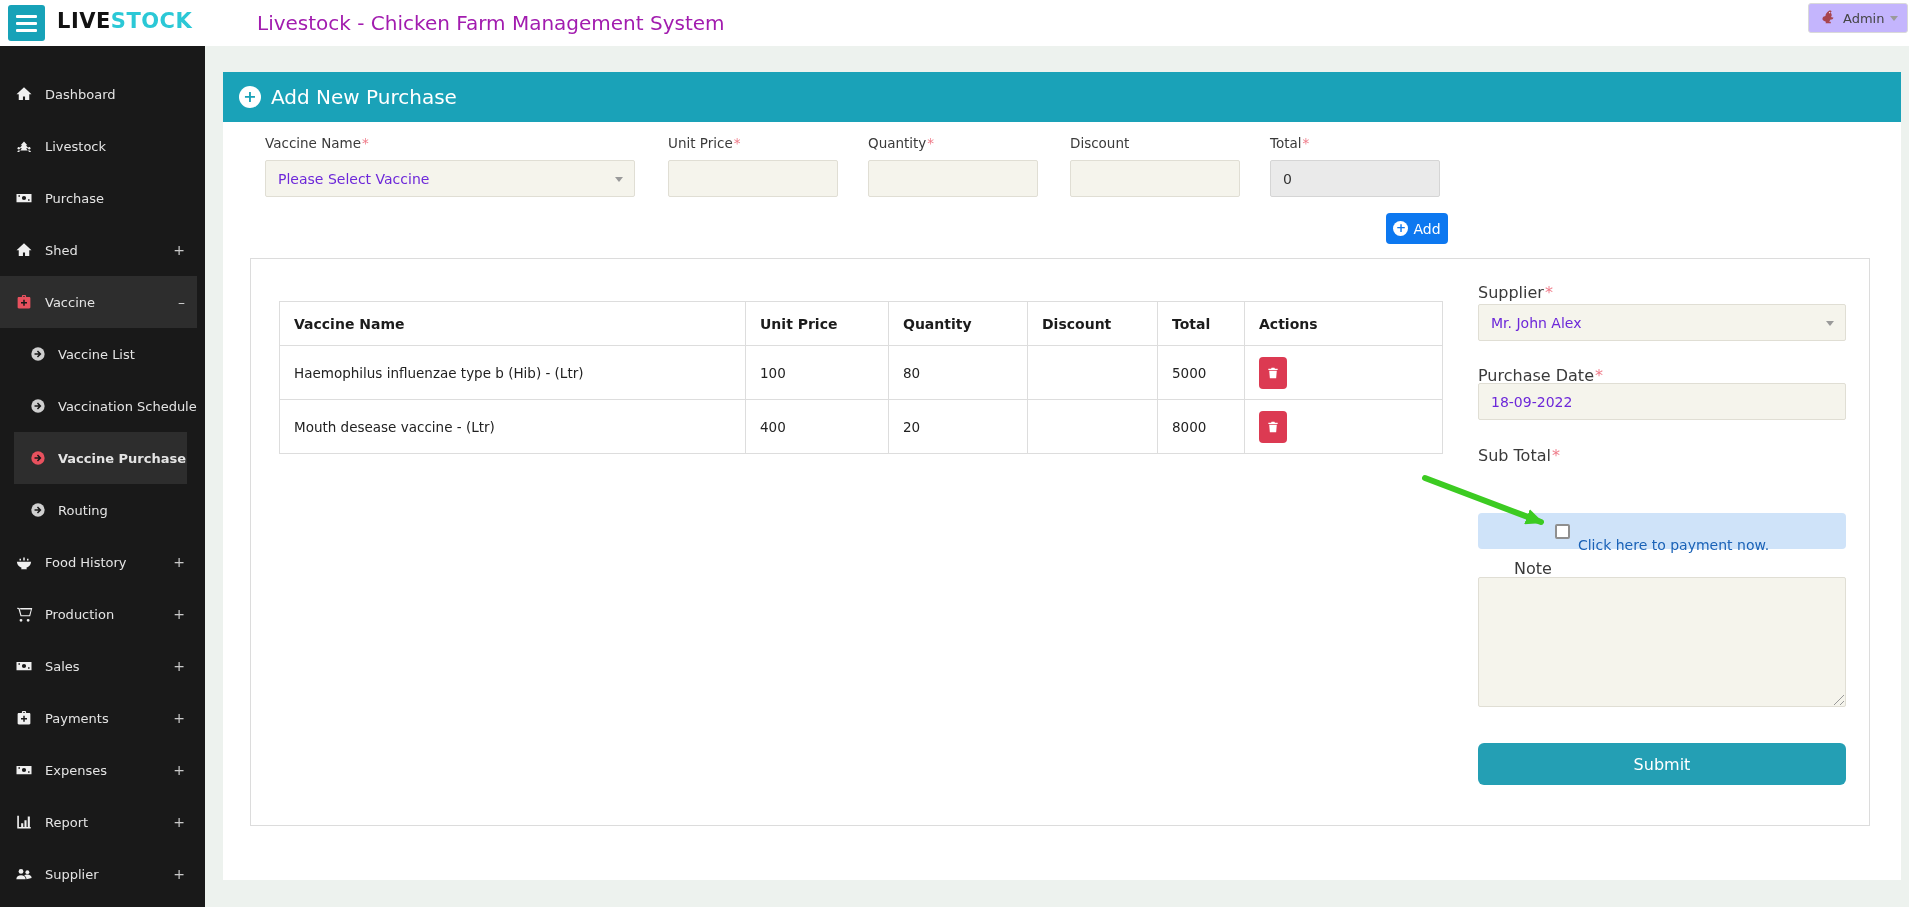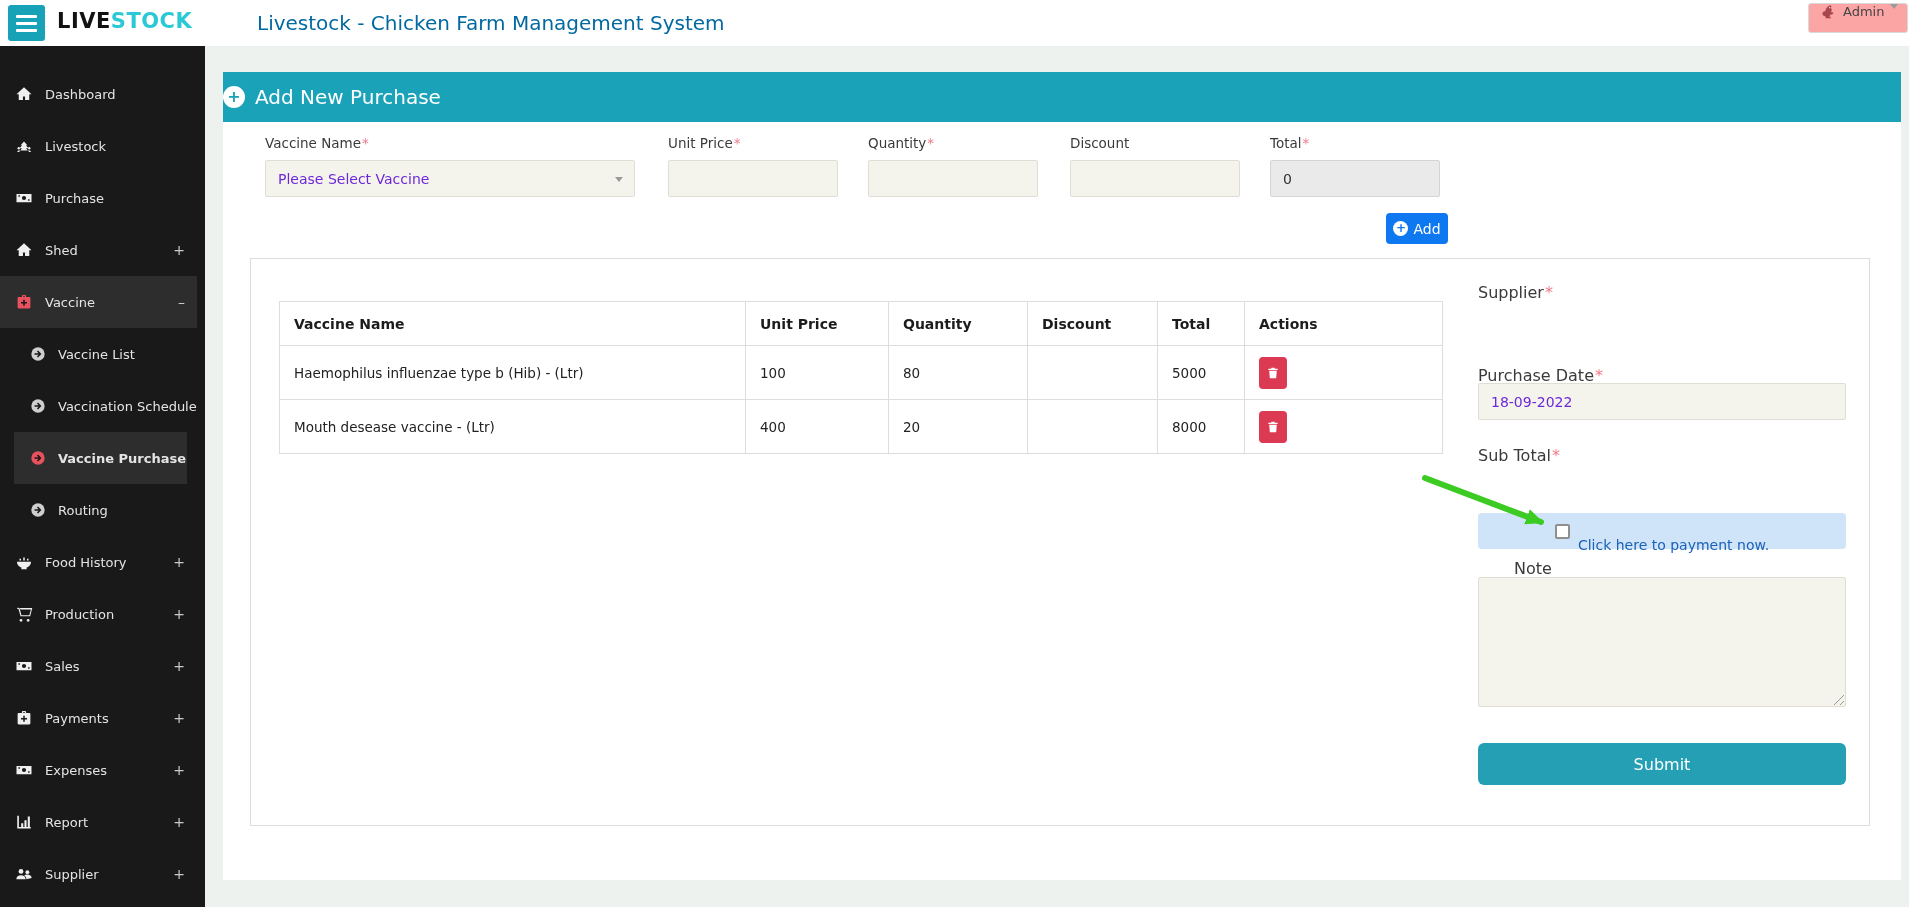--- a/index.html
+++ b/index.html
@@ -8,40 +8,40 @@
   .screen { position:relative; width:1909px; height:856px; }
 
   
   .topbar { position:absolute; top:0; left:0; width:1909px; height:46px; background:#fff; z-index:10; }
   .hamburger-btn { position:absolute; left:8px; top:5px; width:37px; height:36px; background:#17a2b8; border-radius:3px;
     display:flex; flex-direction:column; justify-content:center; align-items:center; gap:4px; cursor:pointer; }
   .hamburger-btn i { display:block; width:21px; height:3px; background:#fff; border-radius:1px; }
   .logo { position:absolute; left:57px; top:9px; font-size:21px; font-weight:bold; letter-spacing:.5px; }
   .logo .live { color:#121212; }
   .logo .stock { color:#2bc8d6; }
-  .page-title { position:absolute; left:257px; top:11px; font-size:20px; color:#0369a1; }
-  .admin-btn { position:absolute; left:1808px; top:3px; height:30px; min-width:92px; border:1px solid #d9d9d9; background:#fca5a5;
-    border-radius:3px; display:flex; gap:6px; padding:0 9px; font-size:13px; color:#444; cursor:pointer; }
+  .page-title { position:absolute; left:257px; top:11px; font-size:20px; color:#a21caf; }
+  .admin-btn { position:absolute; left:1808px; top:3px; height:30px; min-width:92px; border:1px solid #d9d9d9; background:#c4b5fd;
+    border-radius:3px; display:flex; align-items:center; gap:6px; padding:0 9px; font-size:13px; color:#444; cursor:pointer; }
   .caret-down { width:0; height:0; border-left:4px solid transparent; border-right:4px solid transparent; border-top:5px solid #9a9a9a; }
 
   
   .sidebar { position:absolute; left:0; top:46px; width:205px; height:861px; background:#191919; padding-top:22px; }
   .side-item { position:relative; height:52px; display:flex; align-items:center; gap:12px; padding-left:15px;
     color:#e4e4e4; font-size:13px; cursor:pointer; }
   .side-item.sub { padding-left:30px; }
   .side-item.active { background-image:linear-gradient(#2d2d2d,#2d2d2d); background-repeat:no-repeat; background-size:197px 100%; }
   .side-item.sub.active { background-size:173px 100%; background-position:14px 0; }
   .side-item .expander { position:absolute; right:20px; color:#c9c9c9; font-size:14px; }
   .si { width:18px; height:18px; flex:none; color:#efefef; }
   .si.red { color:#e8515e; }
   .si.gray { color:#cfcfcf; }
 
   
   .panel-header { position:absolute; left:223px; top:72px; width:1678px; height:50px; background:#1aa2b8; color:#fff;
-    display:flex; align-items:center; gap:10px; font-size:20px; }
+    display:flex; align-items:center; gap:10px; padding-left:16px; font-size:20px; }
   .plus-circle { width:22px; height:22px; background:#fff; color:#1aa2b8; border-radius:50%; display:flex; align-items:center;
     justify-content:center; font-size:16px; font-weight:bold; line-height:1; }
   .plus-circle::before { content:"+"; margin-top:-1px; }
   .content-body { position:absolute; left:223px; top:122px; width:1678px; height:758px; background:#fff; }
 
   
   .f-label { position:absolute; font-size:13.5px; color:#3a3a3a; }
   .req { color:#ef7c8a; margin-left:1px; }
   .f-input, .f-select { position:absolute; height:37px; background:#f5f4ec; border:1px solid #e0ded4; border-radius:2px;
     font-size:14px; color:#6d28d9; padding:0 12px; font-family:"DejaVu Sans","Liberation Sans",sans-serif; }
@@ -350,20 +350,24 @@
                   </svg>
               </button>
             </td>
           </tr>
         </tbody>
       </table>
 
       <div class="d-label" style="top:24px;">
         <span>Supplier</span><span class="req">*</span>
       </div>
+      <div class="f-select d-field" style="top:45px; height:37px;">
+        <span>Mr. John Alex</span>
+        <span class="sel-caret"></span>
+      </div>
 
       <div class="d-label" style="top:107px;">
         <span>Purchase Date</span><span class="req">*</span>
       </div>
       <input class="f-input d-field" style="top: 124px; height: 37px;" value="18-09-2022">
 
       <div class="d-label" style="top:187px;">
         <span>Sub Total</span><span class="req">*</span>
       </div>
 

